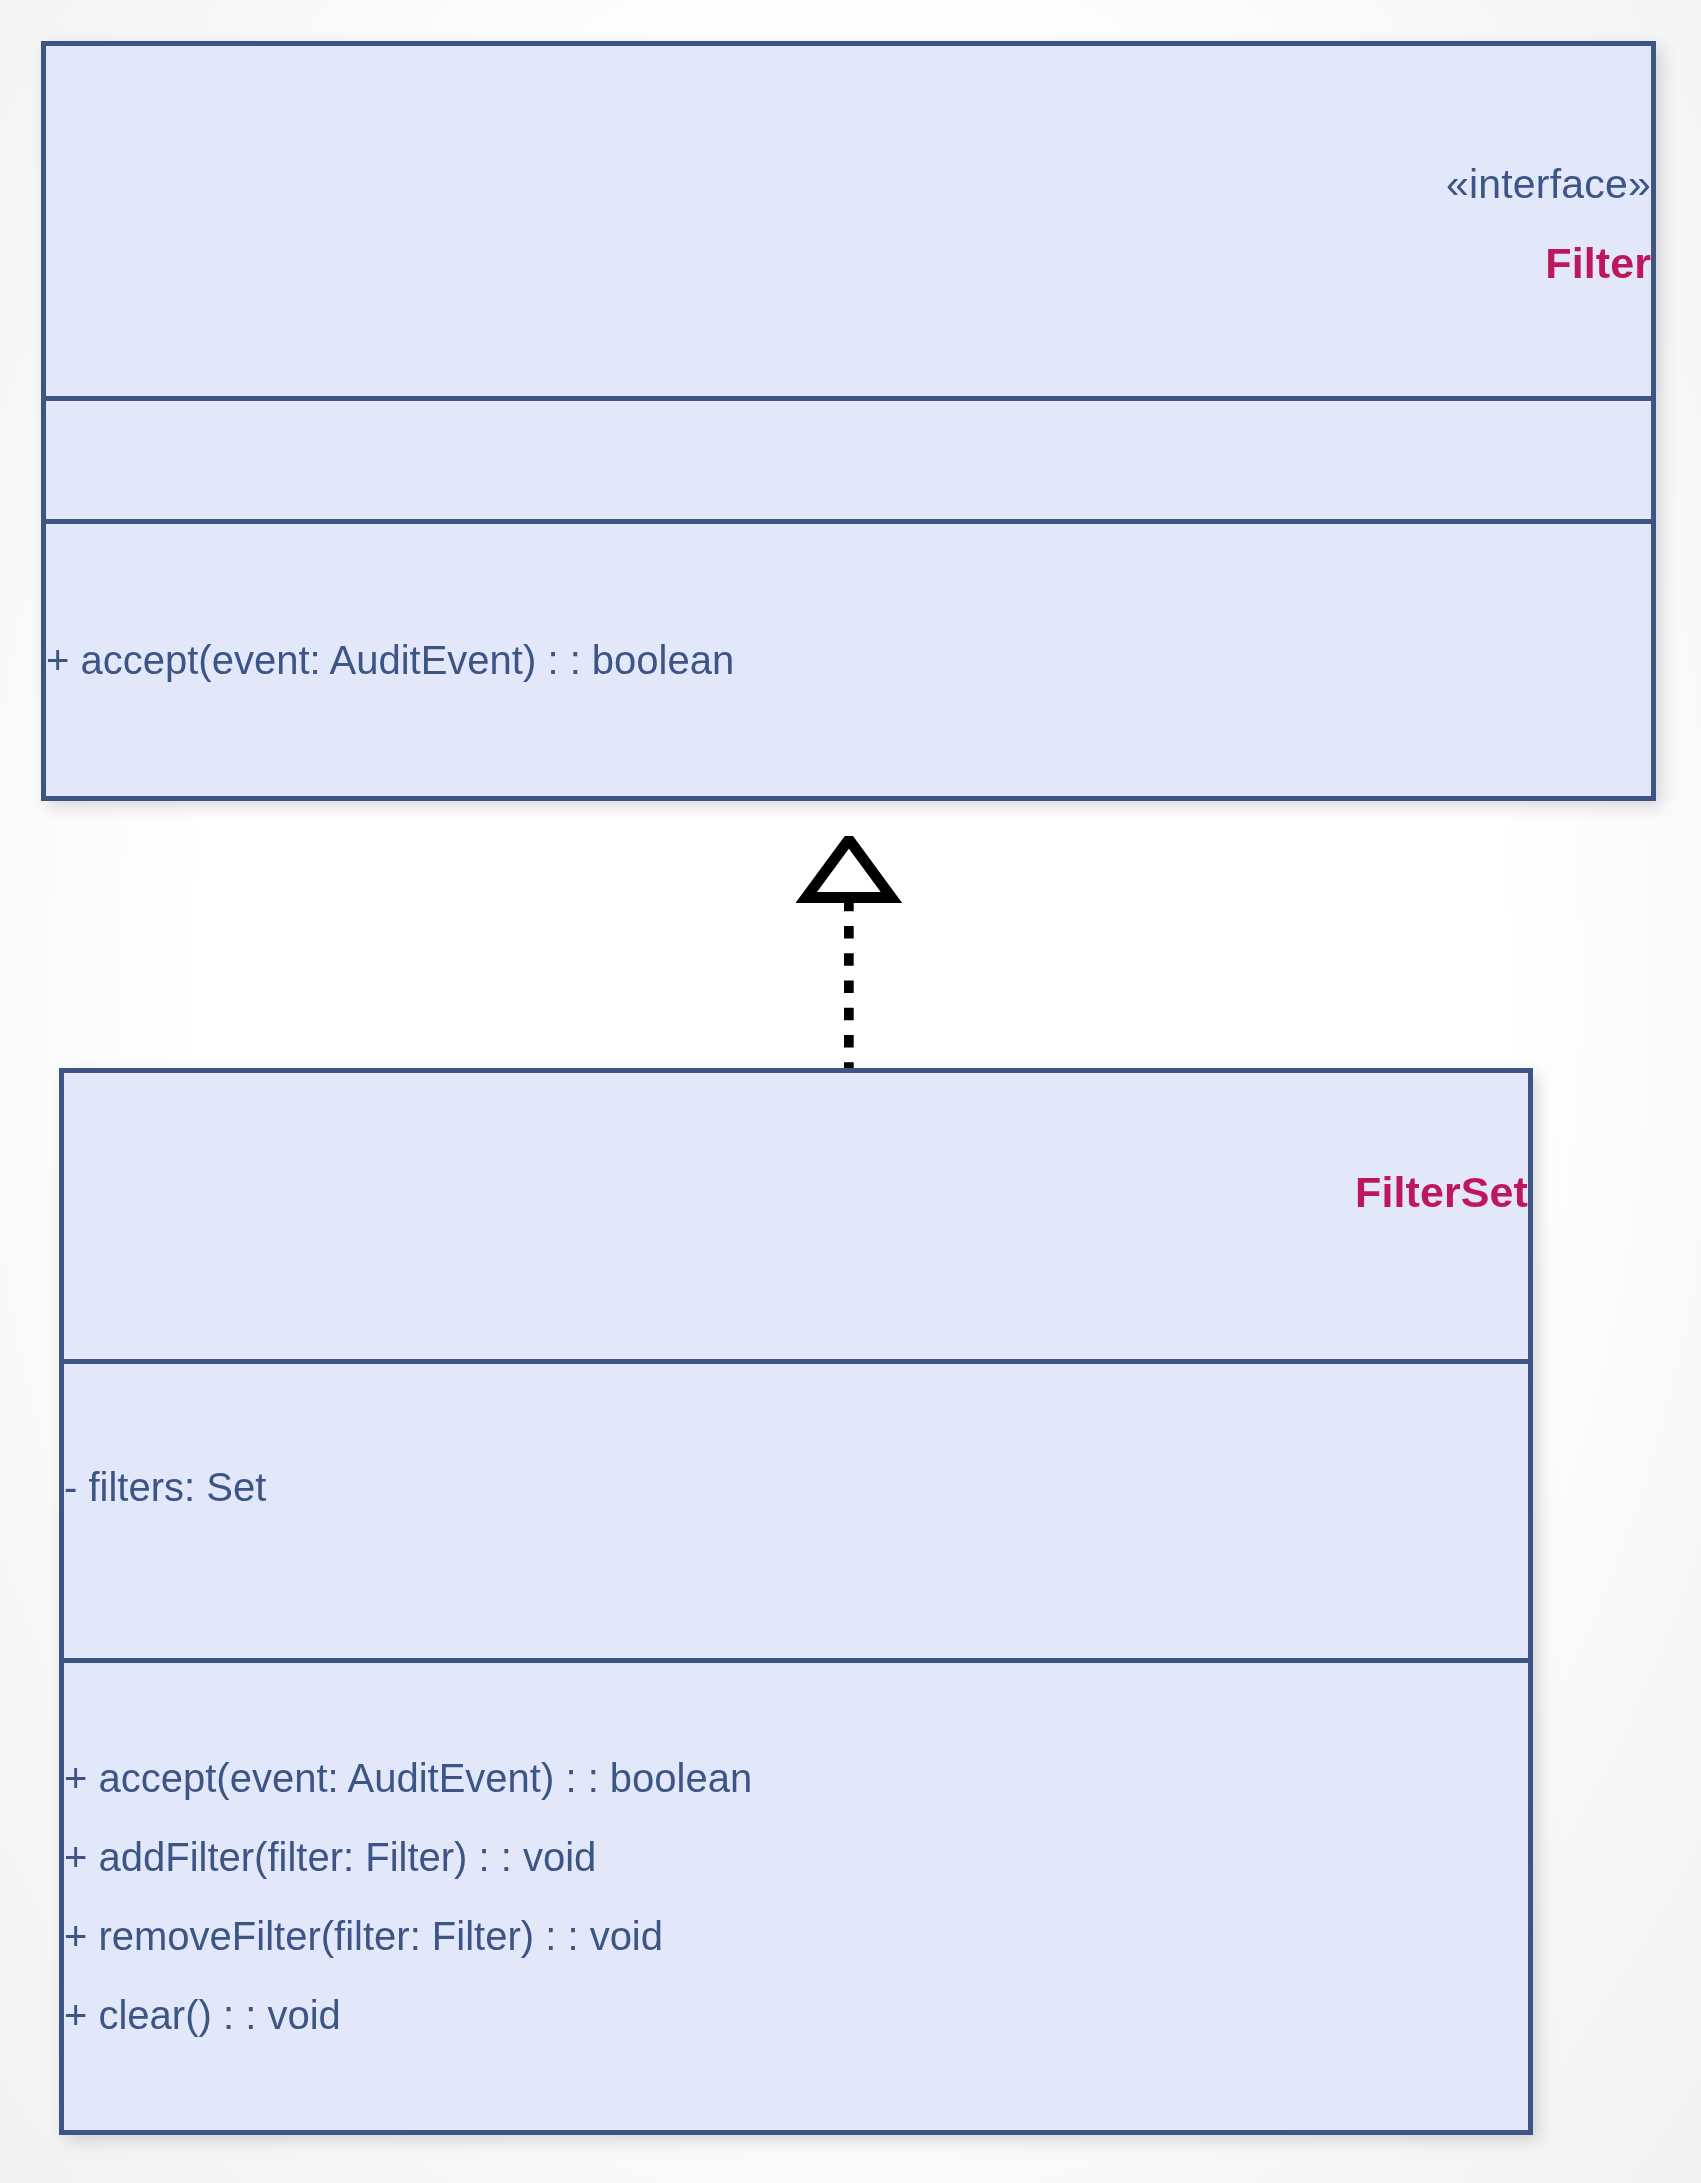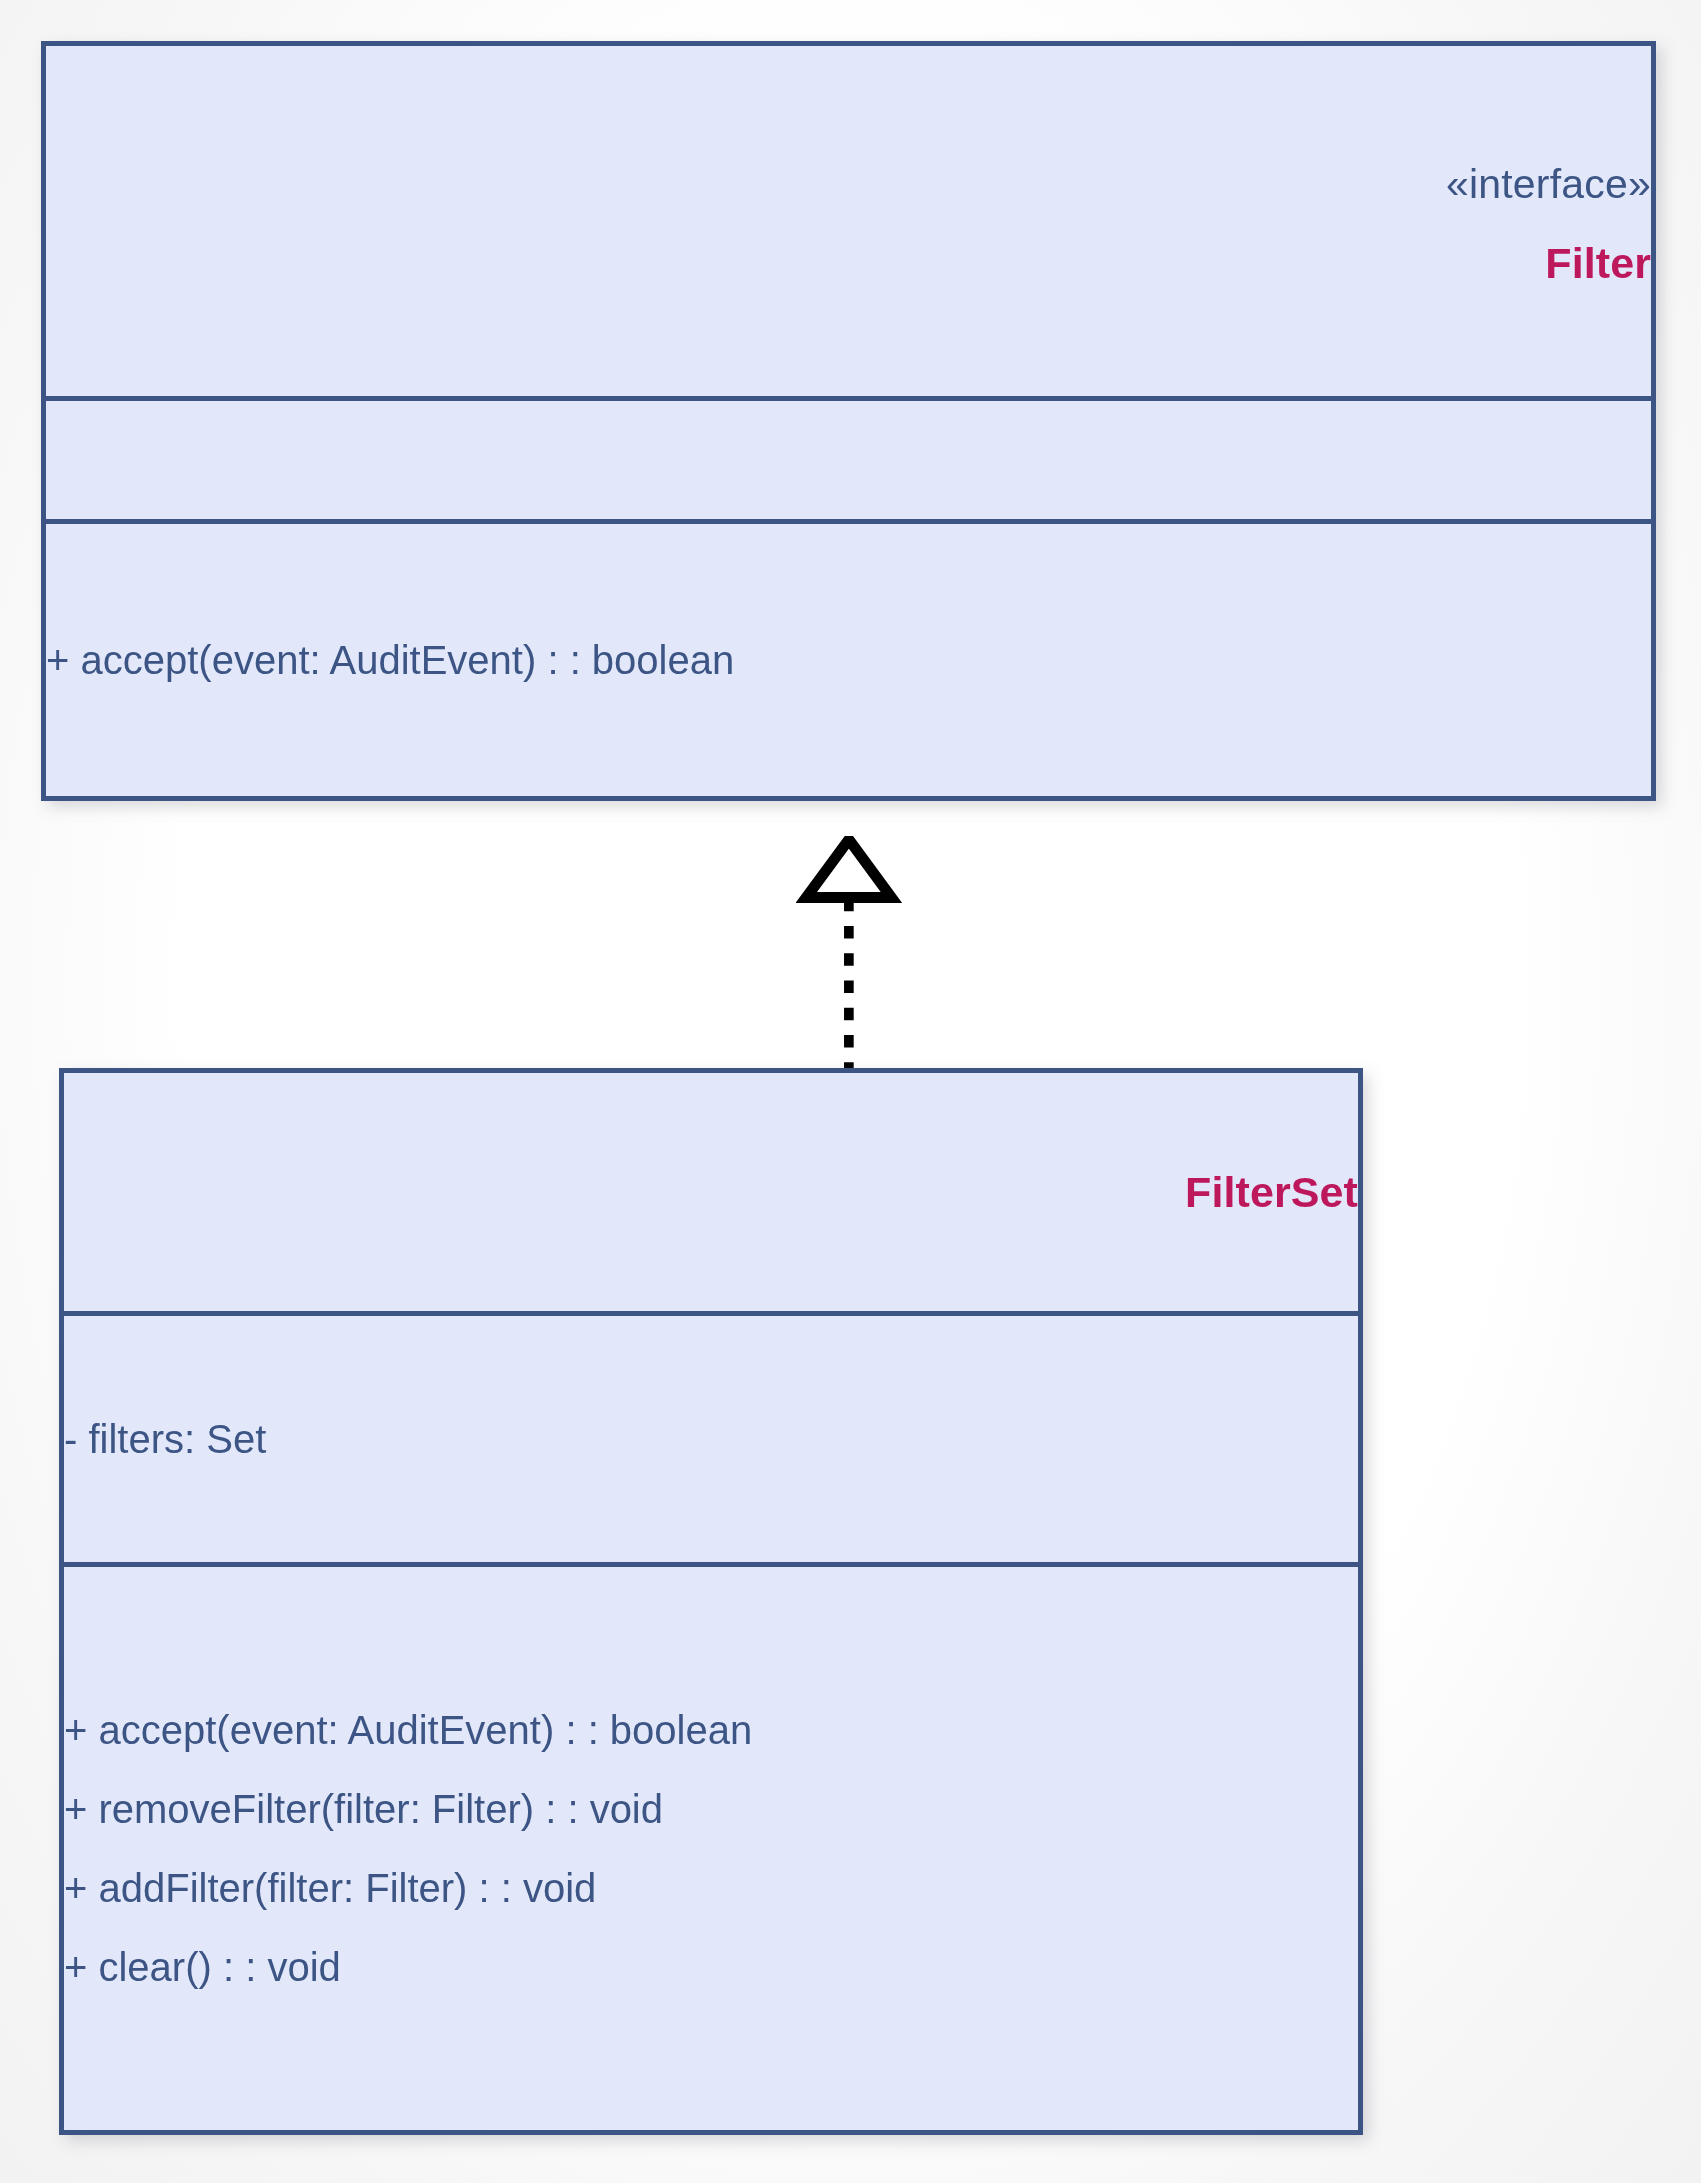--- a/index.html
+++ b/index.html
@@ -93,22 +93,23 @@
     height: 760px;
   }
   #class-filter .compartment-header { height: 350px; padding-top: 8px; }
   #class-filter .compartment-attributes { height: 123px; }
   #class-filter .compartment-methods { flex: 1; }
   #class-filter .stereotype { margin-bottom: 31px; }
 
   #class-filterset {
     left: 59px;
     top: 1068px;
-    width: 1304px;
+    width: 1474px;
     height: 1067px;
+    gap: 48px;
   }
   #class-filterset .compartment-header {
     height: 238px;
   }
   #class-filterset .compartment-attributes { height: 251px; }
   #class-filterset .compartment-methods { flex: 1; }
   #class-filterset .member-list.methods { gap: 39px; }
 
   
   #realization-connector {
@@ -156,21 +157,21 @@
 
     <div class="compartment compartment-attributes">
       <ul class="member-list attributes">
         <li class="member">- filters: Set</li>
       </ul>
     </div>
 
     <div class="compartment compartment-methods">
       <ul class="member-list methods">
         <li class="member">+ accept(event: AuditEvent) : : boolean</li>
+        <li class="member">+ addFilter(filter: Filter) : : void</li>
         <li class="member">+ removeFilter(filter: Filter) : : void</li>
-        <li class="member">+ addFilter(filter: Filter) : : void</li>
         <li class="member">+ clear() : : void</li>
       </ul>
     </div>
   </div>
 
 </div>
 
 
 </body></html>

